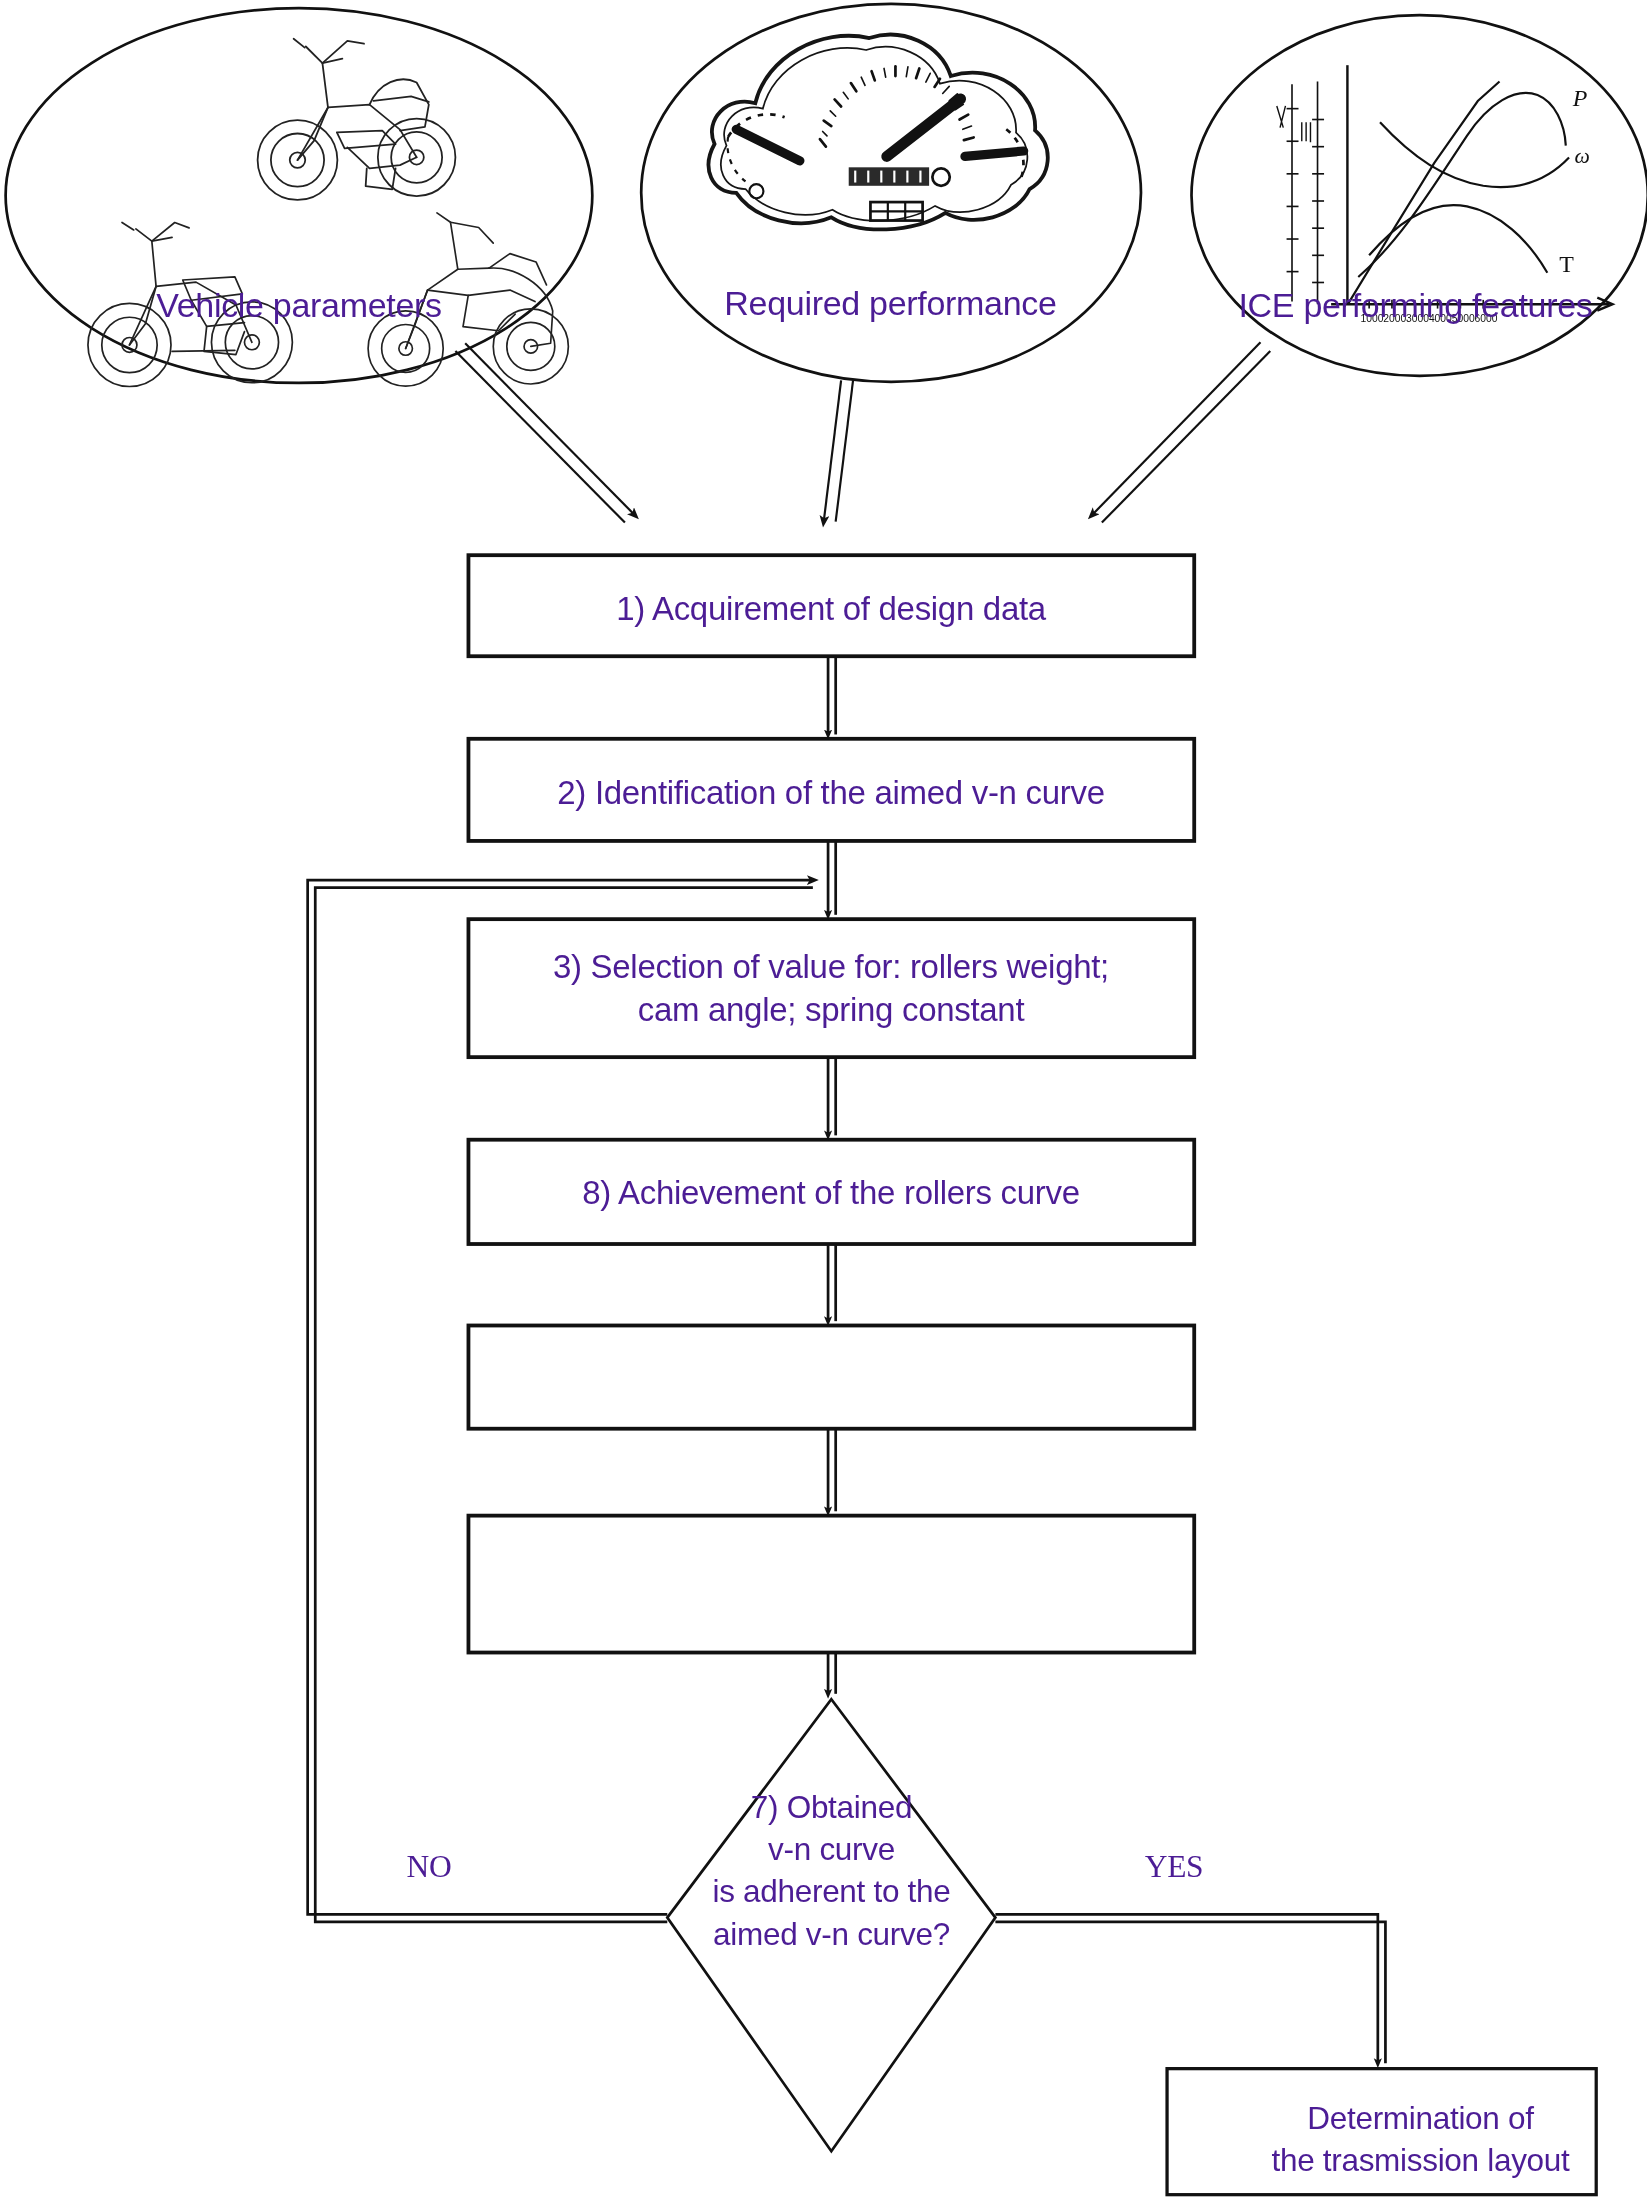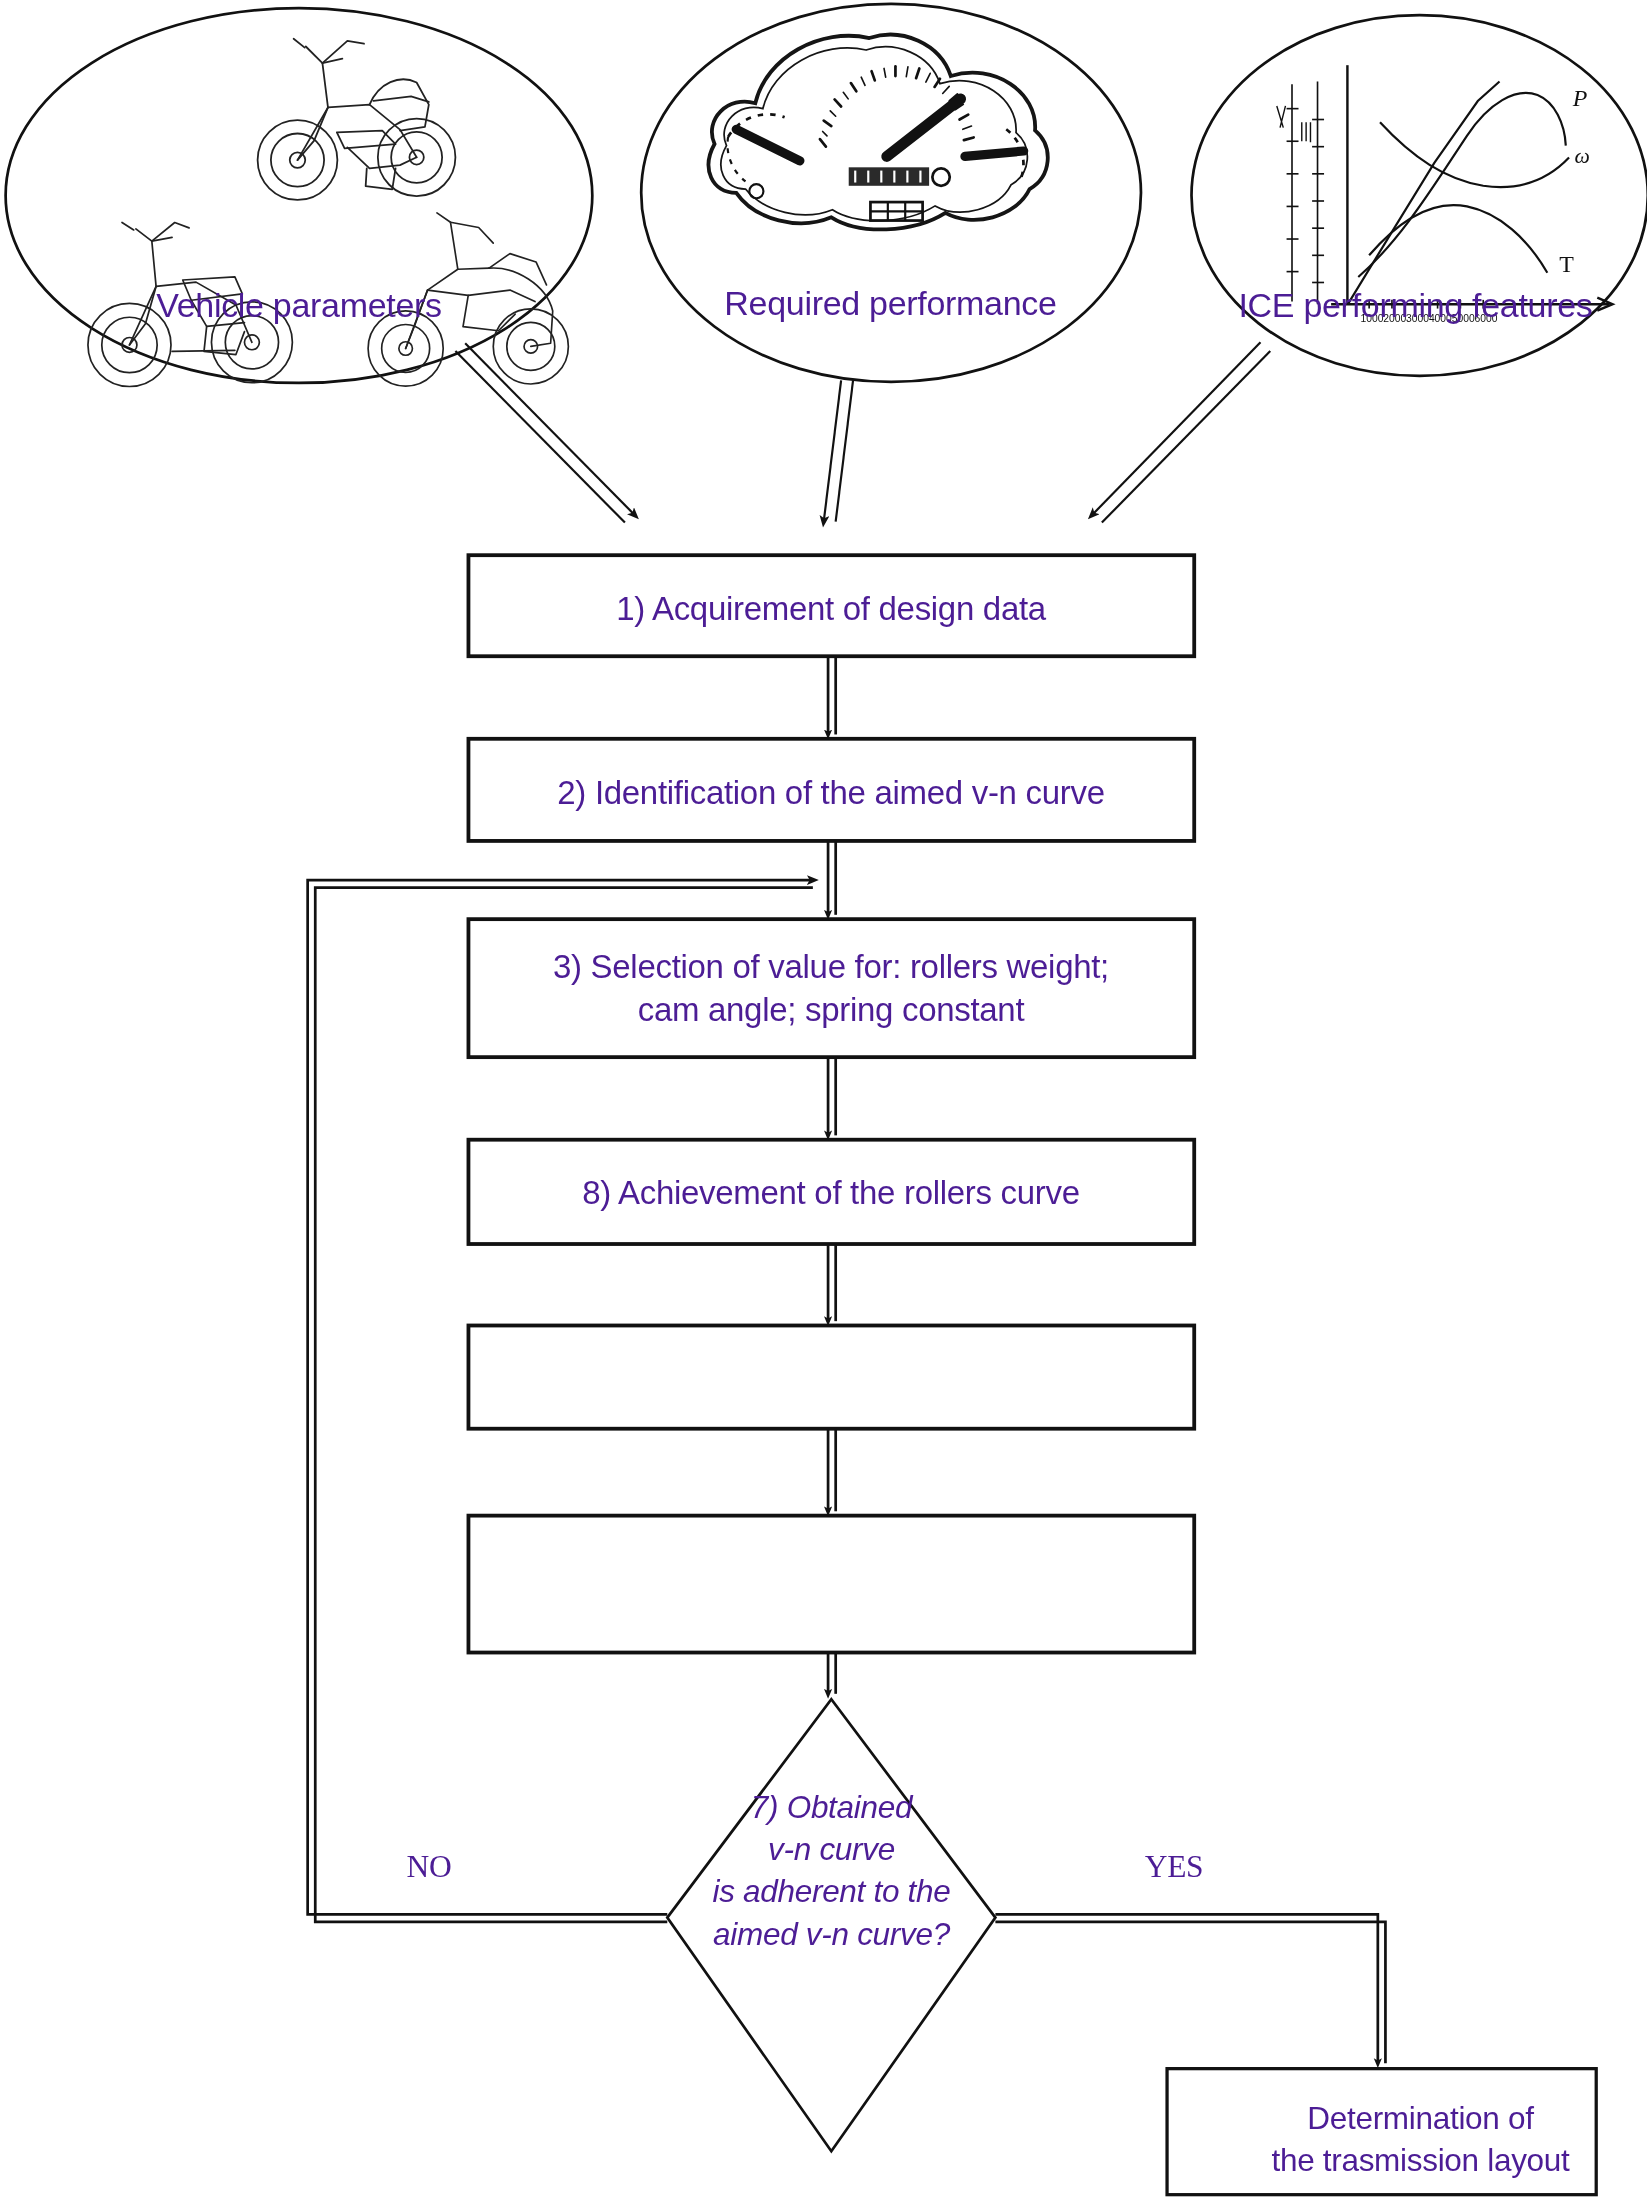--- a/index.html
+++ b/index.html
@@ -33,21 +33,20 @@
   }
   .ellipse-label {
     font-size: 34px;
   }
   .box-label {
     font-size: 33px;
   }
   .diamond-label {
     font-size: 31.5px;
     line-height: 1.34;
-    font-style: italic;
   }
   .branch-label {
     font-size: 31.5px;
     font-family: Liberation Serif, serif;
   }
   .final-label {
     font-size: 31.5px;
     line-height: 1.32;
   }
 </style>

